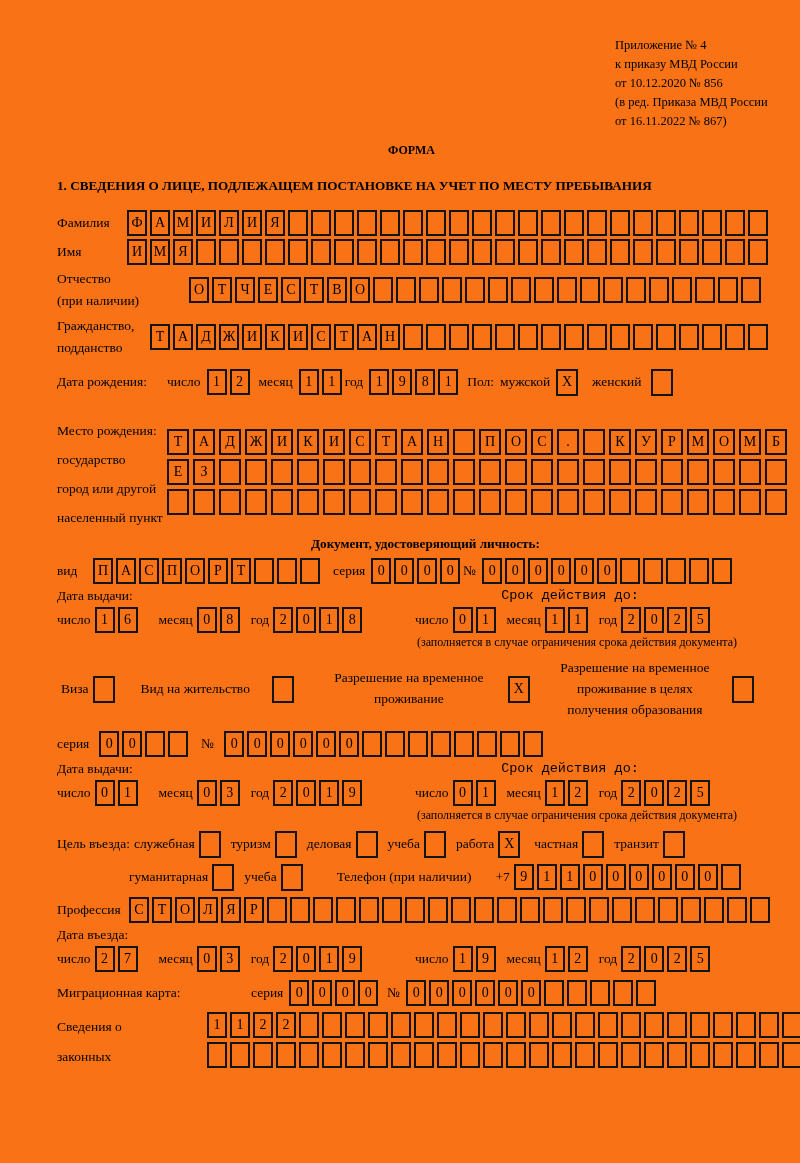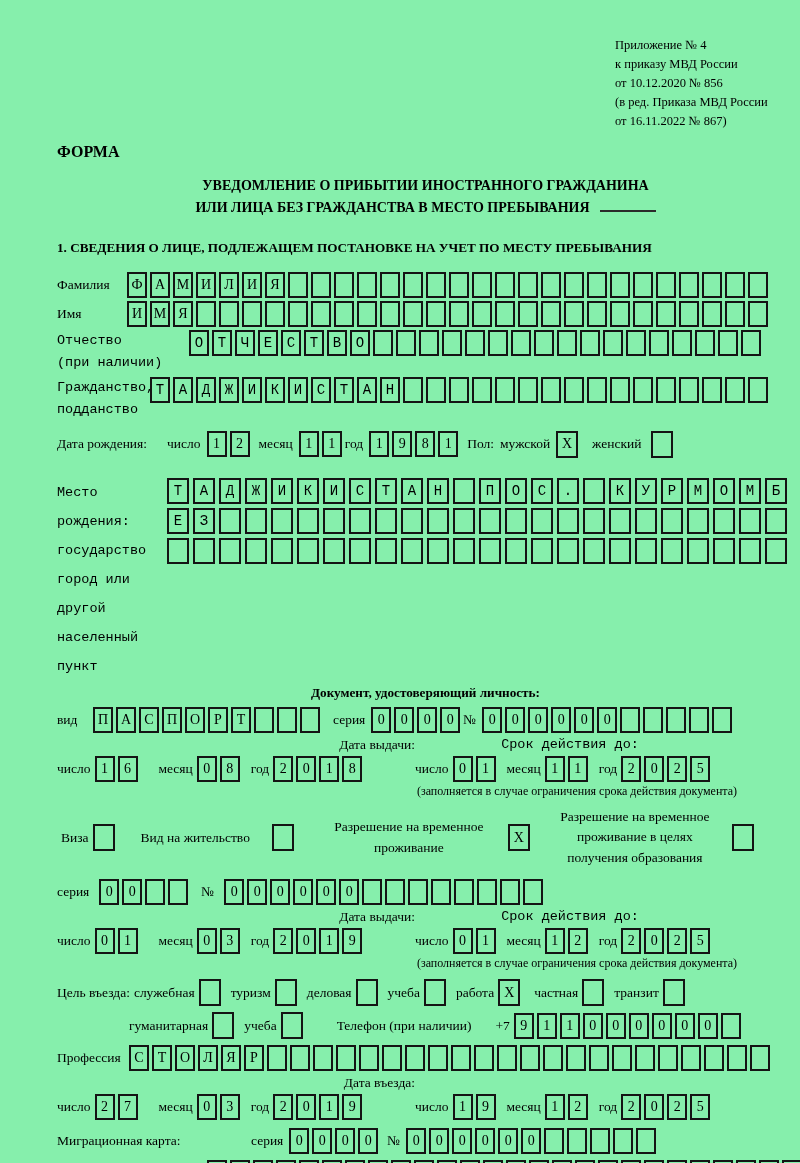--- a/index.html
+++ b/index.html
@@ -1,47 +1,47 @@
 <!DOCTYPE html>
 <html><head>
 <meta charset="utf-8">
 <style>
   * { margin:0; padding:0; box-sizing:border-box; }
   html,body { background:#fff; }
   body { width:800px; font-family:"Liberation Serif", serif; color:#000; }
-  .page { position:relative; width:800px; height:1163px; background:#86efac; padding:36px 6px 0 57px; overflow:hidden; }
+  .page { position:relative; width:800px; height:1163px; background:#f97316; padding:36px 6px 0 57px; overflow:hidden; }
 
   
   .appendix { margin-left:558px; font-size:12.5px; line-height:1.5; }
   .appendix .gap { margin-top:1px; }
-  .forma { text-align:left; margin-right:28px; margin-top:12px; font-weight:bold; font-size:16px; }
+  .forma { text-align:center; margin-right:28px; margin-top:12px; font-weight:bold; font-size:12px; }
   .title { text-align:center; font-weight:bold; font-size:14px; line-height:1.6; margin-top:14px; }
   .blank-line { display:inline-block; width:56px; border-bottom:2px solid #2b2b2b; height:14px; margin-left:10px; }
   .sec-heading { font-weight:bold; font-size:13.2px; margin-top:20px; margin-bottom:16px; }
 
   
   .frow { display:flex; align-items:center; margin-bottom:3px; }
-  .frow.top { align-items:flex-start;font-family:Liberation Mono, monospace; }
+  .frow.top { align-items:center; }
   .cells { display:flex; flex-wrap:nowrap; }
   .cell { flex:none; width:20px; height:26px; border:2px solid #141414; margin-right:3px;
           display:flex; align-items:center; justify-content:center; font-size:14px; }
   .cells.wide .cell { width:22px; margin-right:4px; }
   .cell.chk { width:22px; height:27px; margin-right:0; }
   .lbl { font-size:13.5px; flex:none; }
   .lblblock { font-size:13.5px; line-height:22px; flex:none; }
   .w70{width:70px} .w132{width:132px} .w93{width:93px} .w110{width:110px} .w100{width:100px} .w150{width:150px}
   .ml6{margin-left:6px} .ml10{margin-left:10px} .ml14{margin-left:14px} .mr6{margin-right:6px} .mr10{margin-right:10px}
 
   .stackrows .cells { margin-bottom:4px; }
 
   .center-bold { text-align:center; font-weight:bold; font-size:13.2px; margin:4px 0 6px; }
 
   
   .dhead { display:flex; font-size:13.5px; margin-top:4px; }
-  .dhead .dh-left { width:358px; text-align:right; }
+  .dhead .dh-left { width:358px; text-align:left; }
   .dhead .dh-right { width:310px; text-align:center;font-family:Liberation Mono, monospace; }
   .drow { display:flex; align-items:center; margin-top:3px; }
   .dgroup { display:flex; align-items:center; }
   .dgroup .lbl { margin-right:4px; }
   .dgroup .cells { margin-right:8px; }
   .dg-left { width:358px; }
   .dnote { font-size:12px; width:440px; margin-left:300px; text-align:center; margin-top:2px; margin-bottom:4px; }
 
   .intro { font-size:13.5px; line-height:1.7; margin-top:6px; }
 
@@ -64,26 +64,20 @@
   <div class="appendix">
     <div>Приложение № 4</div>
     <div>к приказу МВД России</div>
     <div>от 10.12.2020 № 856</div>
     <div class="gap">(в ред. Приказа МВД России</div>
     <div>от 16.11.2022 № 867)</div>
   </div>
 
   <div class="forma">ФОРМА</div>
 
-  <div class="title">
-    <div>УВЕДОМЛЕНИЕ О ПРИБЫТИИ ИНОСТРАННОГО ГРАЖДАНИНА</div>
-    <div>
-      <span>ИЛИ ЛИЦА БЕЗ ГРАЖДАНСТВА В МЕСТО ПРЕБЫВАНИЯ</span><span class="blank-line"></span>
-    </div>
-  </div>
 
   <div class="sec-heading">1. СВЕДЕНИЯ О ЛИЦЕ, ПОДЛЕЖАЩЕМ ПОСТАНОВКЕ НА УЧЕТ ПО МЕСТУ ПРЕБЫВАНИЯ</div>
 
   <div class="frow">
     <span class="lbl w70">Фамилия</span>
     <span class="cells">
         <span class="cell">Ф</span>
         <span class="cell">А</span>
         <span class="cell">М</span>
         <span class="cell">И</span>

